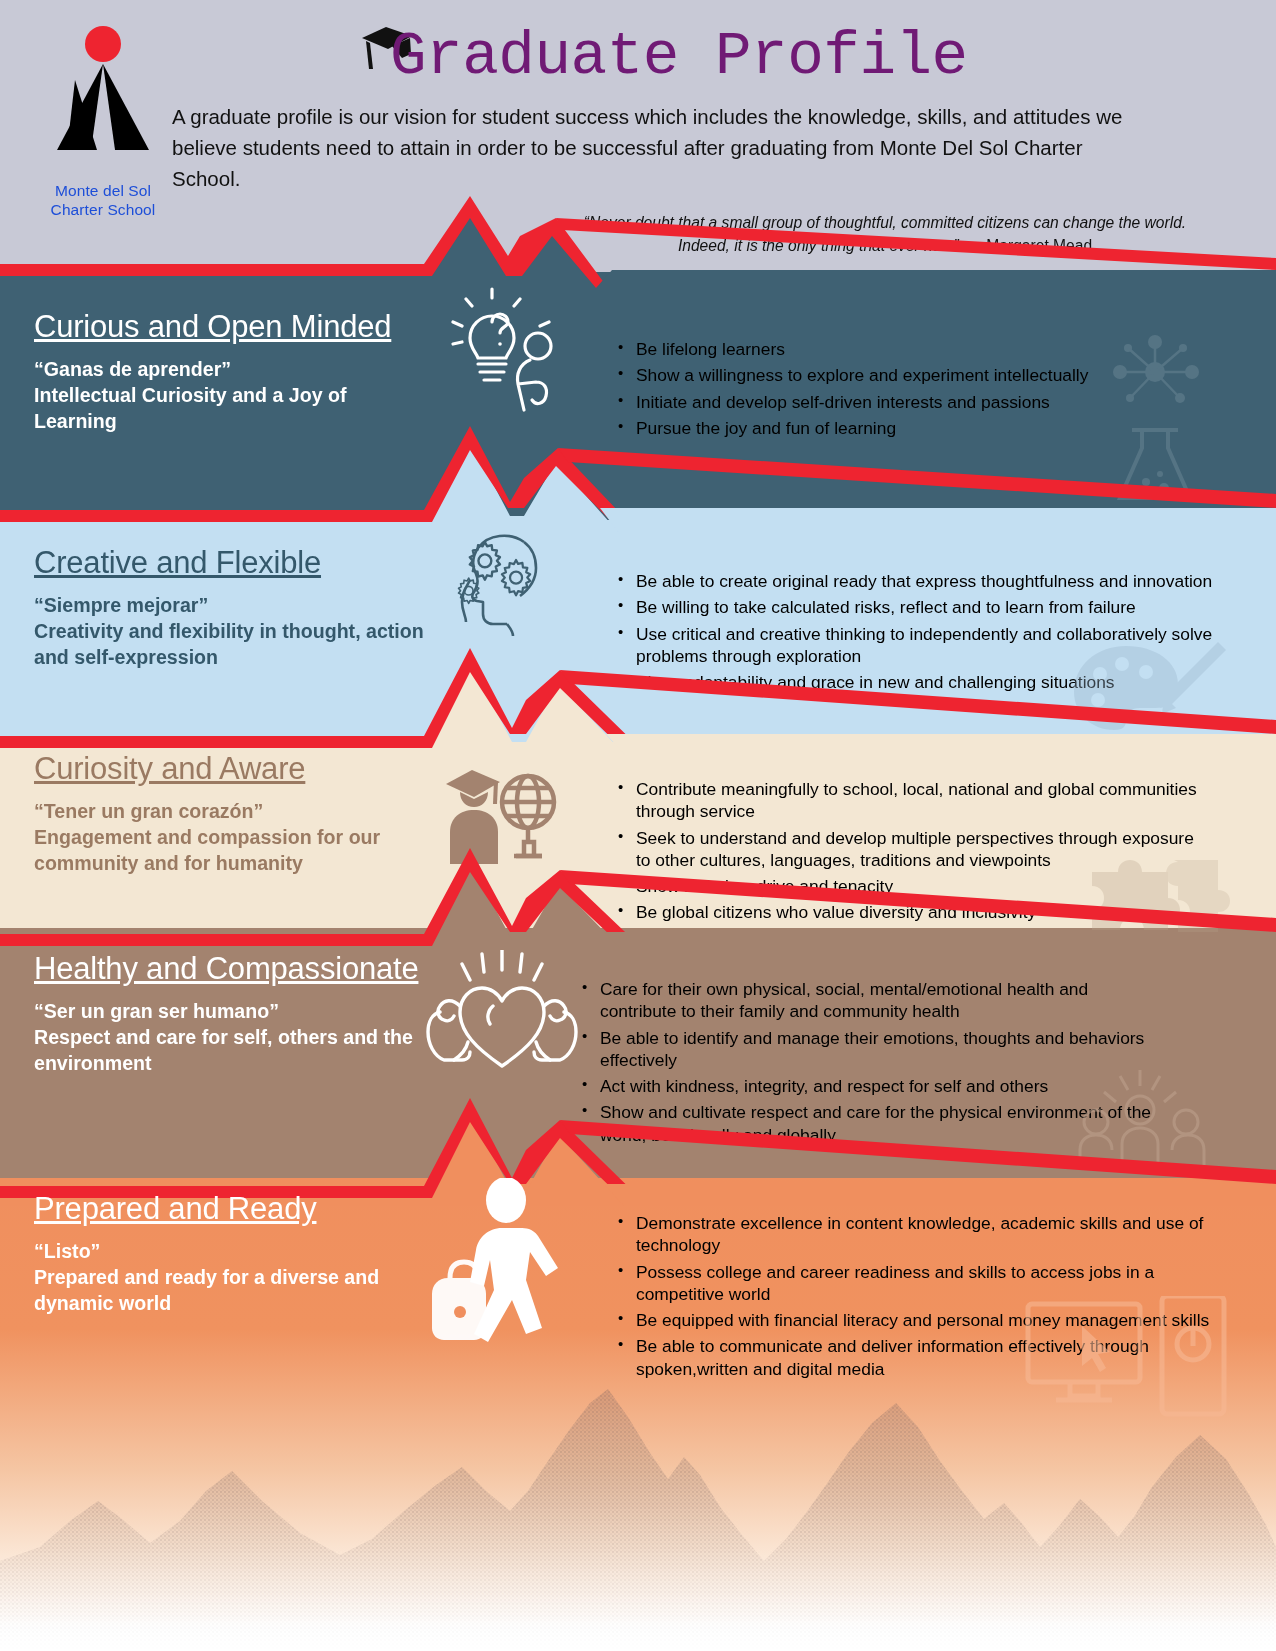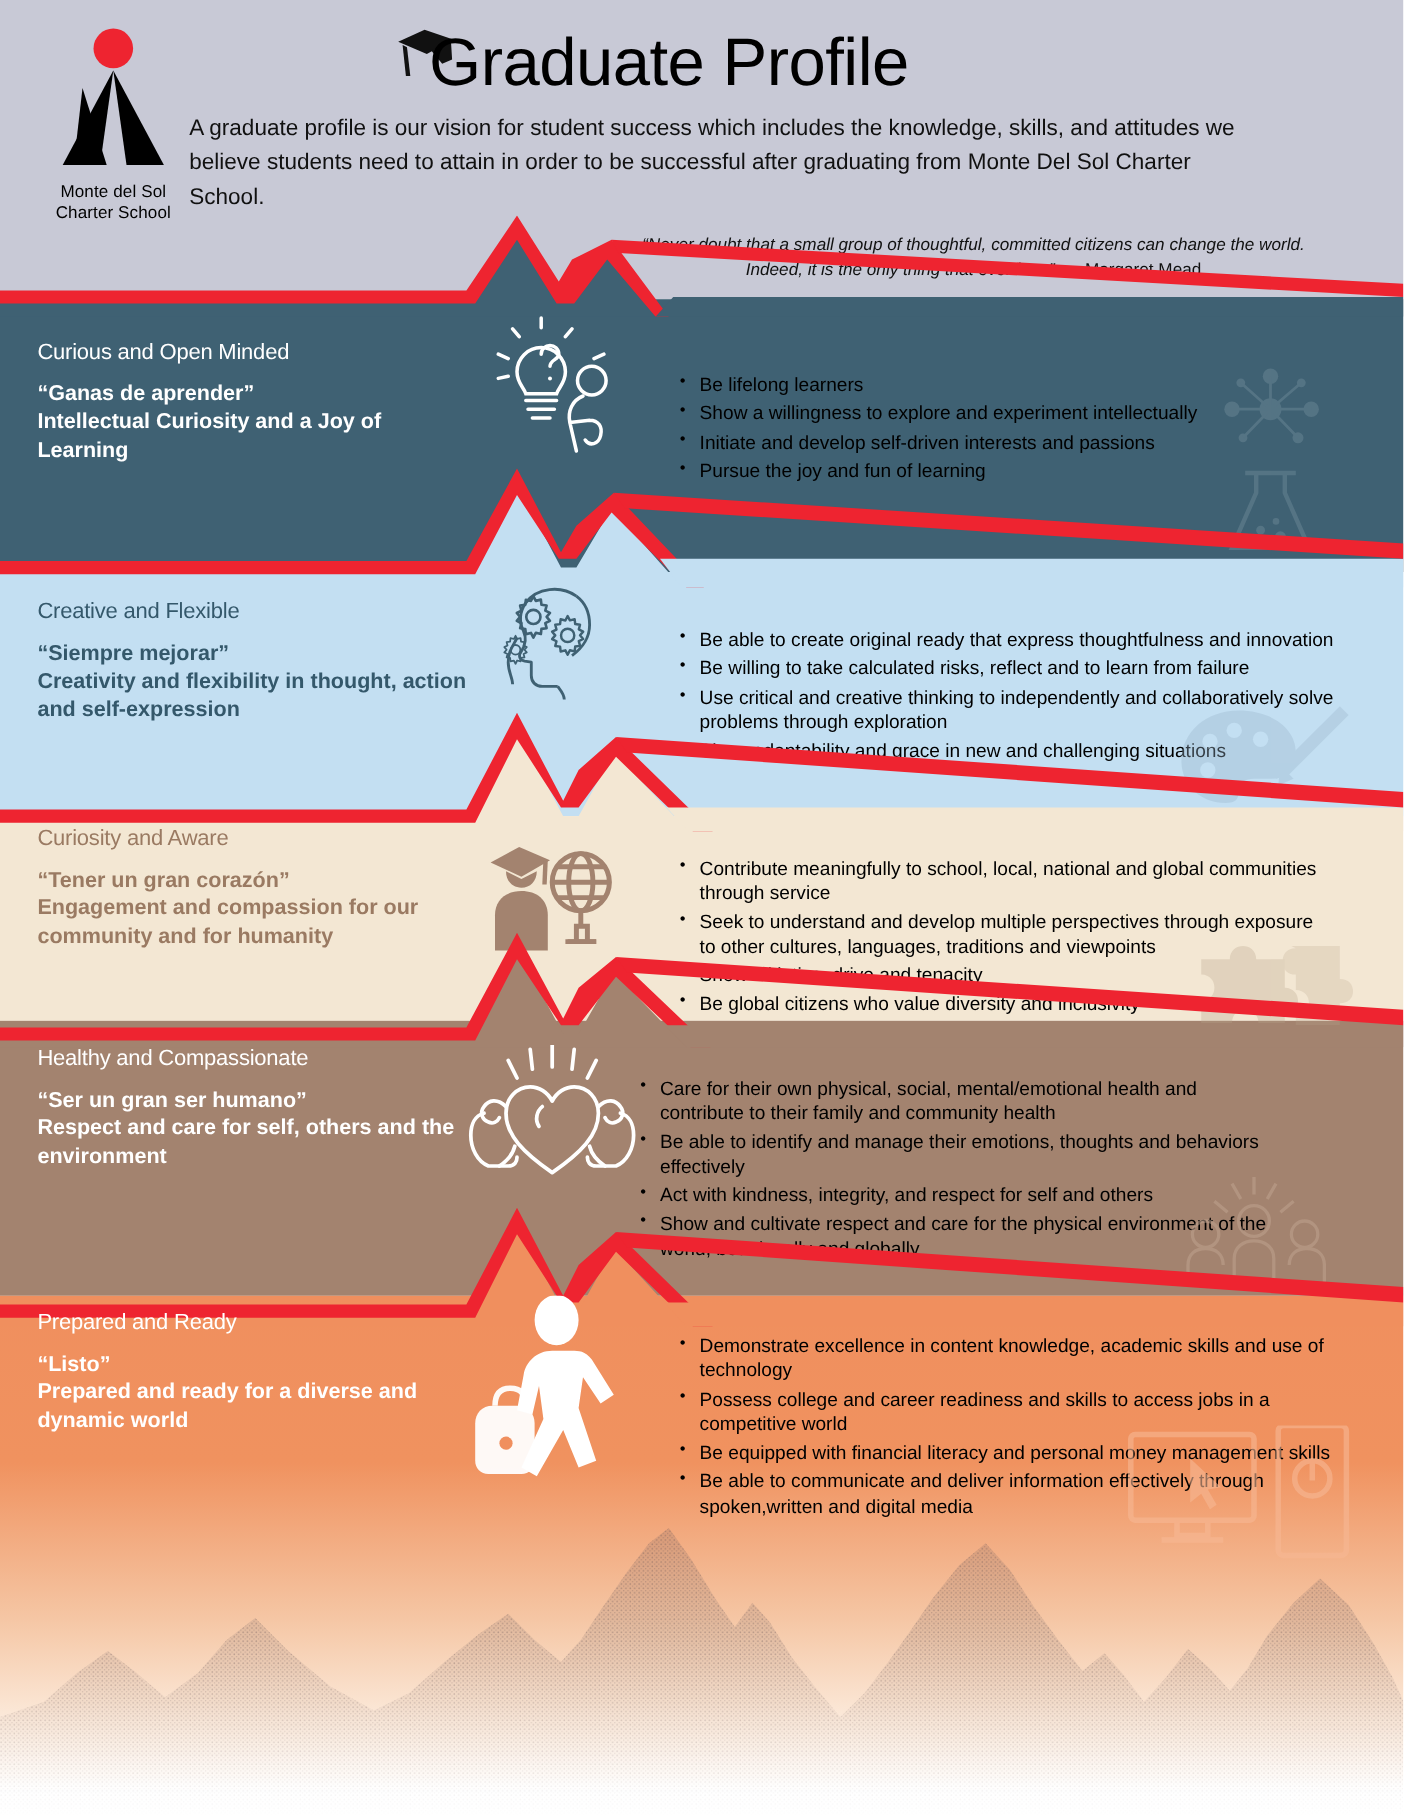--- a/index.html
+++ b/index.html
@@ -28,28 +28,28 @@
 
   
   .divider { position: absolute; left: 0; width: 1276px; pointer-events: none; }
 
   
   .logo-wrap {
     position: absolute; left: 38px; top: 22px; width: 130px; text-align: center;
   }
   .logo-mark { position: relative; width: 116px; height: 140px; margin: 0 auto; }
   .logo-text {
-    margin-top: 4px; font-size: 15.5px; line-height: 1.22; color: #000000;
+    margin-top: 20px; font-size: 15.5px; line-height: 1.22; color: #1d4ed8;
     font-family: "Liberation Sans", sans-serif; letter-spacing: .1px;
   }
 
   .title {
     position: absolute; left: 390px; top: 26px;
-    font-size: 61px; line-height: 1; color: #000000;
-    font-family: Liberation Sans, sans-serif;
+    font-size: 61px; line-height: 1; color: #701a75;
+    font-family: Liberation Mono, monospace;
     font-weight: 400; letter-spacing: -.5px;
   }
   .cap-icon { position: absolute; left: 358px; top: 24px; width: 58px; height: 46px; }
 
   .intro {
     position: absolute; left: 172px; top: 101px; width: 980px;
     font-size: 20.5px; line-height: 1.52; color: #111;
     font-family: "Liberation Sans", sans-serif;
   }
 
@@ -58,23 +58,23 @@
     font-size: 15.6px; line-height: 1.45; color: #111;
     font-style: italic; text-align: center;
     font-family: "Liberation Sans", sans-serif;
   }
   .quote .qline2 { display: block; }
   .quote .attrib { font-style: normal; }
 
   
   .sec-left { position: absolute; left: 34px; width: 400px; }
   .sec-title {
-    font-size: 20px; line-height: 1.08; font-weight: 400;
-    font-family: "Liberation Sans", sans-serif;
-    margin-bottom: 14px; letter-spacing: -.2px;
+    font-size: 31px; line-height: 1.08; font-weight: 400;
+    font-family: "Liberation Sans", sans-serif;
+    margin-bottom: 14px; letter-spacing: -.2px; text-decoration: underline;
   }
   .sec-sub {
     font-size: 19.6px; line-height: 1.32;
     font-family: "Liberation Sans", sans-serif;
     font-weight: bold;
   }
   .sec-sub .motto { display: block; }
 
   .sec-bullets { position: absolute; }
   .sec-bullets ul { list-style: none; }

